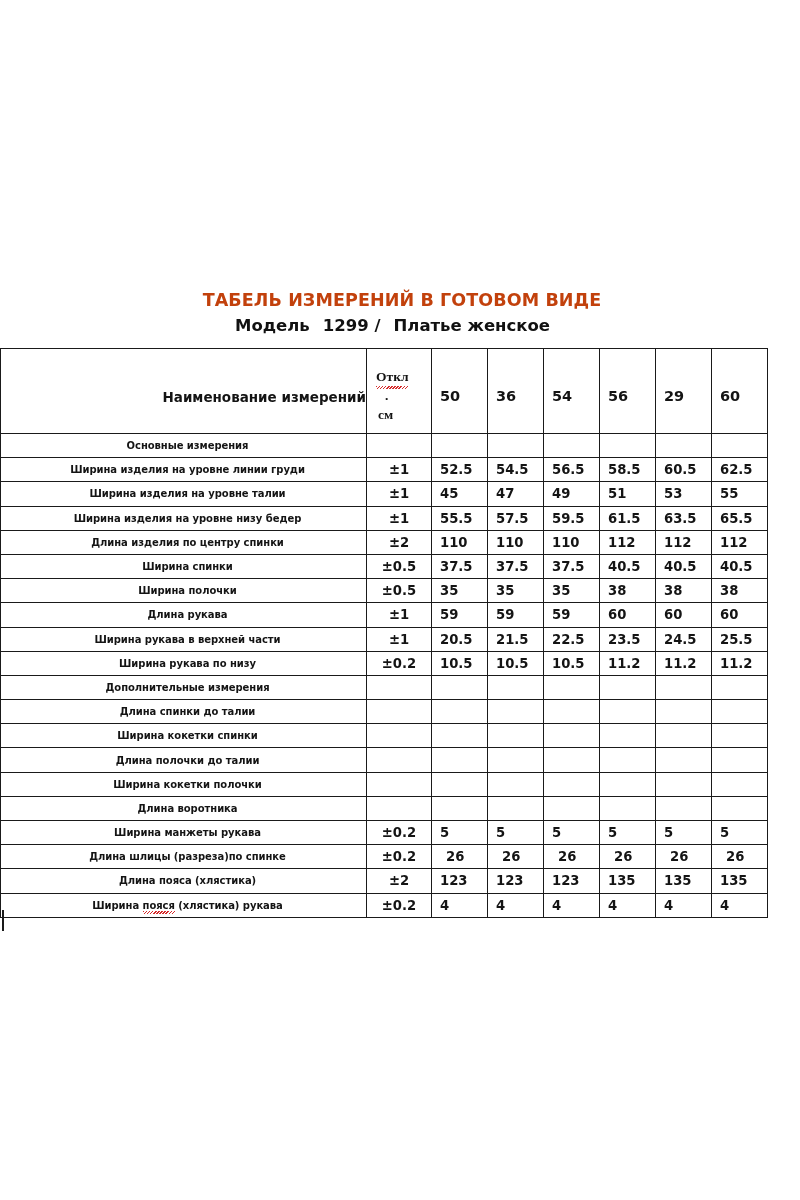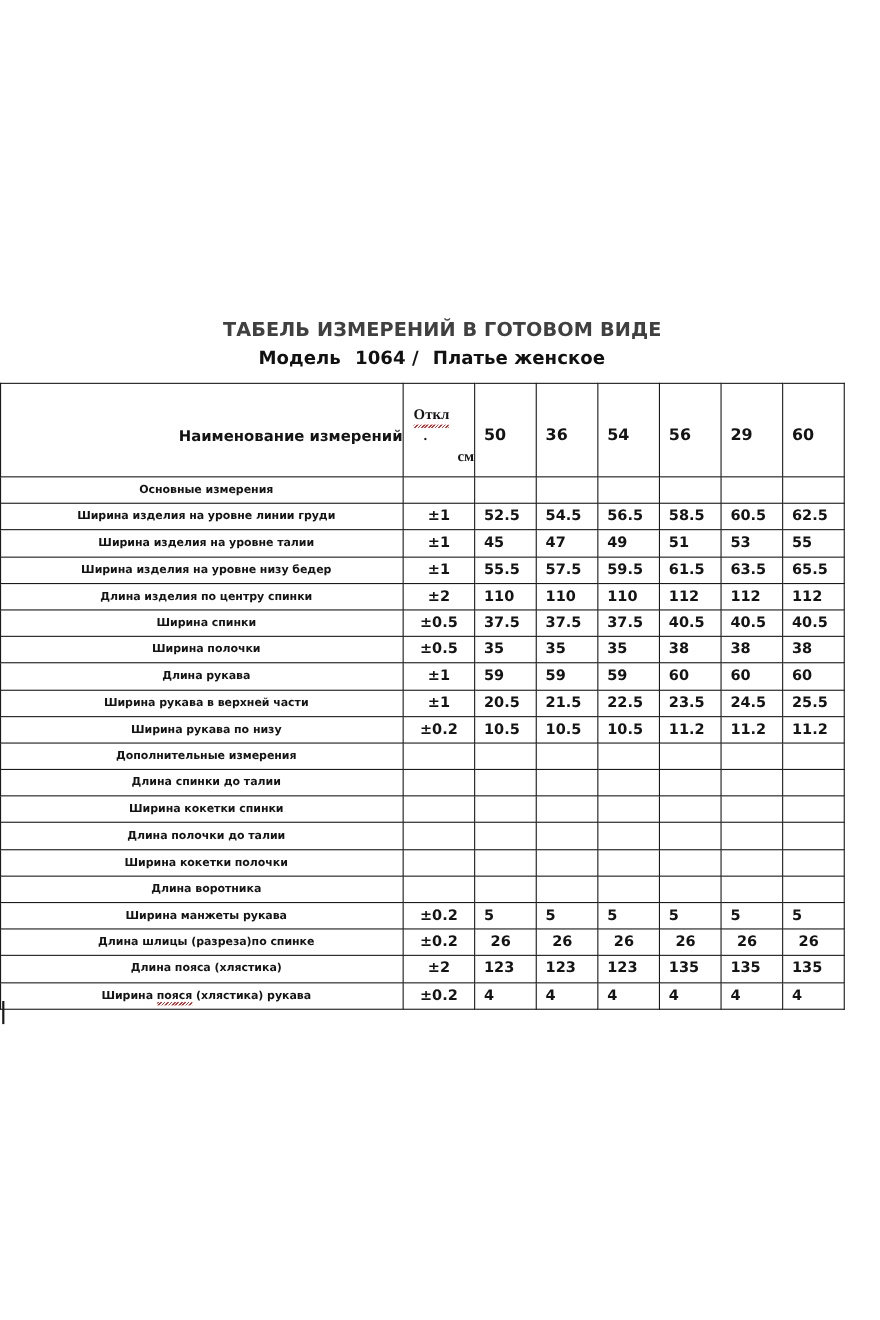--- a/index.html
+++ b/index.html
@@ -22,21 +22,21 @@
     left: 0;
     top: 288px;
     width: 785px;
     text-align: center;
   }
   .doc-title {
     font-size: 17.5px;
     font-weight: bold;
     letter-spacing: 0.1px;
     line-height: 24px;
-    color: #404040;
+    color: #c2410c;
     white-space: nowrap;
     padding-left: 19px;
   }
   .doc-subtitle {
     font-size: 16.5px;
     font-weight: bold;
     line-height: 25px;
     color: #111111;
     white-space: nowrap;
     margin-top: 1px;
@@ -80,21 +80,21 @@
   .hdr-tol {
     vertical-align: top;
     padding: 9px 0 0 9px !important;
     text-align: left;
     font-size: 13.5px;
     line-height: 19px;
     font-family: Liberation Serif, serif;
   }
   .hdr-tol .tol-line1 { display: block; }
   .hdr-tol .tol-line2 { display: block; padding-left: 9px; }
-  .hdr-tol .tol-line3 { display: block; padding-left: 2px; text-align: right; }
+  .hdr-tol .tol-line3 { display: block; padding-left: 2px; }
   .hdr-size {
     vertical-align: top;
     padding: 9px 0 0 8px !important;
     text-align: left;
     font-size: 14.5px;
     margin-top: 16px;
   }
 
   
   .meas-table tbody tr { height: 24.2px; }
@@ -145,21 +145,21 @@
     height: 21px;
     background: #1a1a1a;
   }
 </style>
 </head>
 <body>
 
 <div class="title-block">
   <div class="doc-title">ТАБЕЛЬ ИЗМЕРЕНИЙ В ГОТОВОМ ВИДЕ</div>
   <div class="doc-subtitle">
-    <span>Модель</span><span class="sub-gap-1"></span><span>1064</span>
+    <span>Модель</span><span class="sub-gap-1"></span><span>1299</span>
     <span>/</span><span class="sub-gap-2"></span><span>Платье женское</span>
   </div>
 </div>
 
 <table class="meas-table">
   <colgroup>
     <col class="c-name">
     <col class="c-tol">
     <col class="c-size">
       <col class="c-size">

